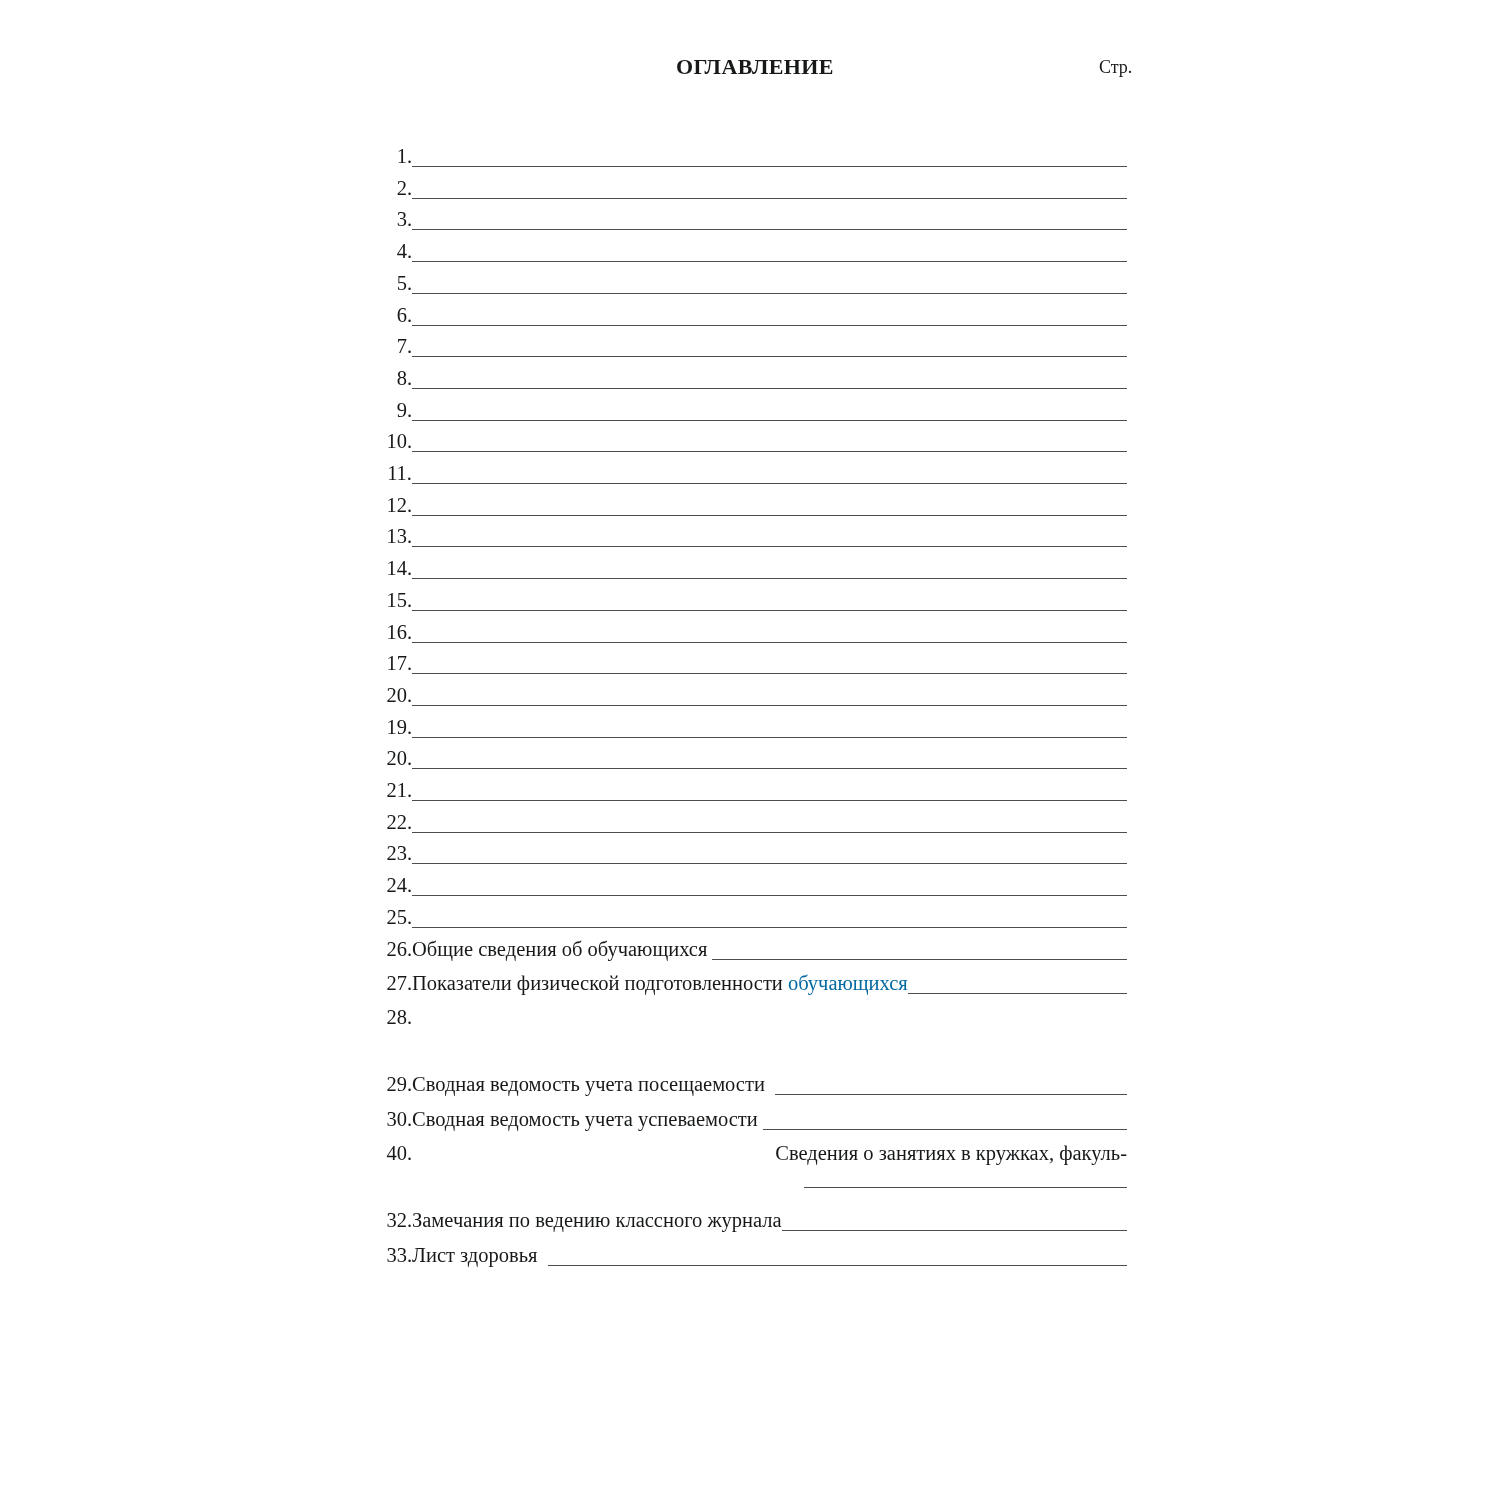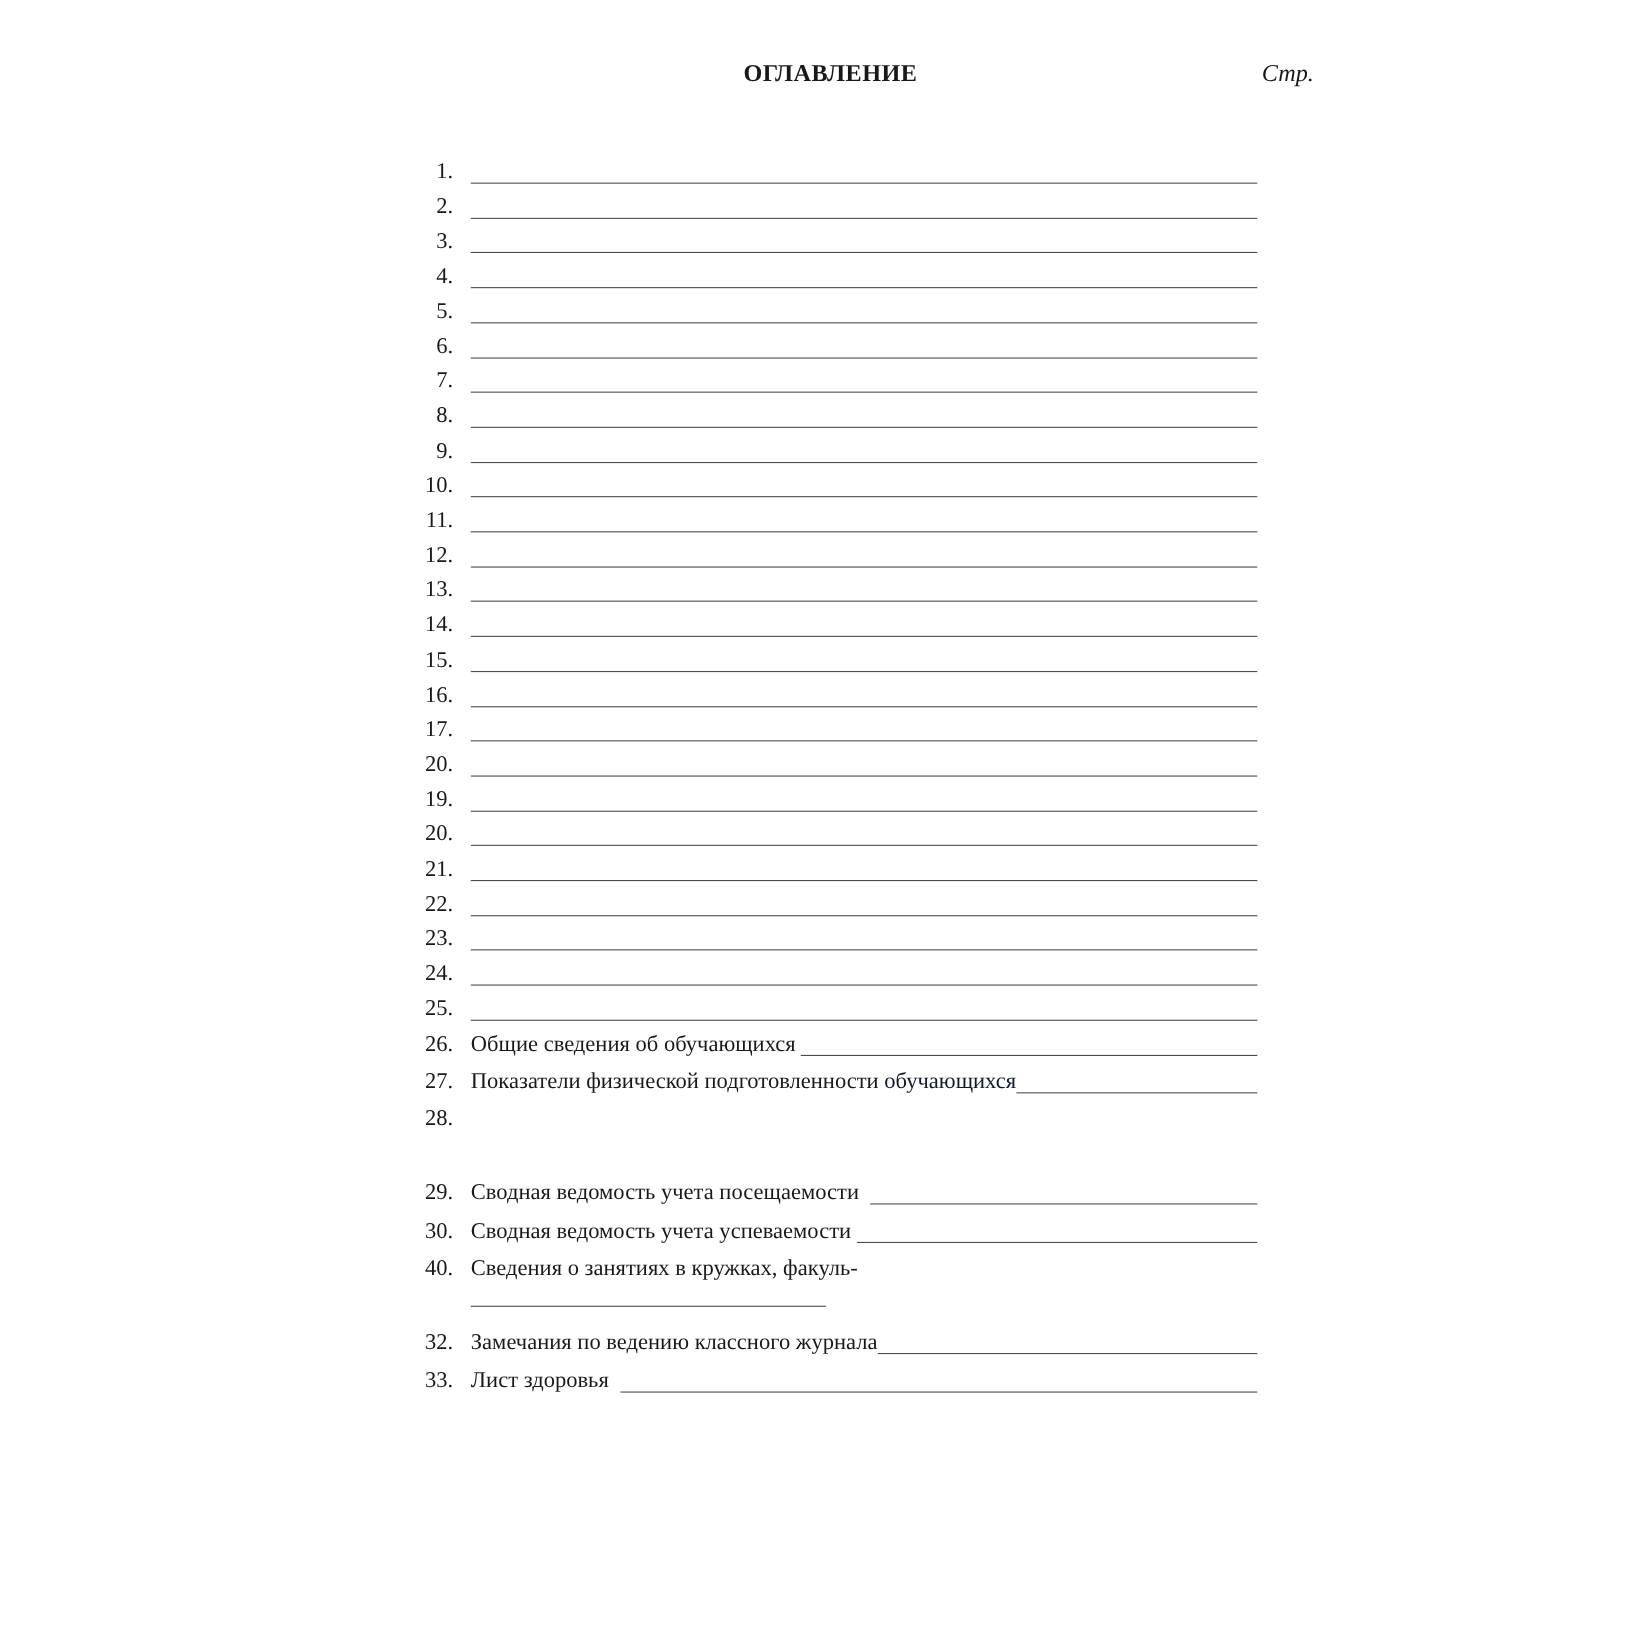--- a/index.html
+++ b/index.html
@@ -34,27 +34,26 @@
     top: 0;
     font-size: 22px;
     font-weight: bold;
     letter-spacing: 0.4px;
     line-height: 30px;
     white-space: nowrap;
   }
 
   .doc-pagecol {
     position: absolute;
-    left: 1147px;
+    left: 1099px;
     top: 0;
-    font-size: 22px;
+    font-size: 18px;
     font-weight: normal;
     line-height: 30px;
     white-space: nowrap;
-    font-style: italic;
   }
 
   
   #toc-list {
     position: absolute;
     left: 0;
     top: 0;
     width: 1500px;
   }
 
@@ -70,44 +69,45 @@
     width: 72px;
     text-align: right;
     font-size: 20.5px;
     line-height: 24px;
     white-space: nowrap;
   }
 
   
   .toc-body {
     position: absolute;
-    left: 428px;
+    left: 412px;
     width: 715px;
     font-size: 0;
     line-height: 0;
+    text-align: right;
   }
 
   .toc-line {
     position: relative;
     display: block;
     height: 24px;
     white-space: nowrap;
   }
 
   .toc-label {
     display: inline-block;
     vertical-align: top;
     font-size: 20.5px;
     line-height: 24px;
     white-space: pre;
   }
 
   .toc-label.light {
     font-weight: normal;
-    color: #0f172a;
+    color: #0369a1;
   }
 
   
   .toc-rule {
     position: absolute;
     left: 0;
     right: 0;
     bottom: 1px;
     height: 0;
     border-bottom: 1.4px solid #4a4d50;

